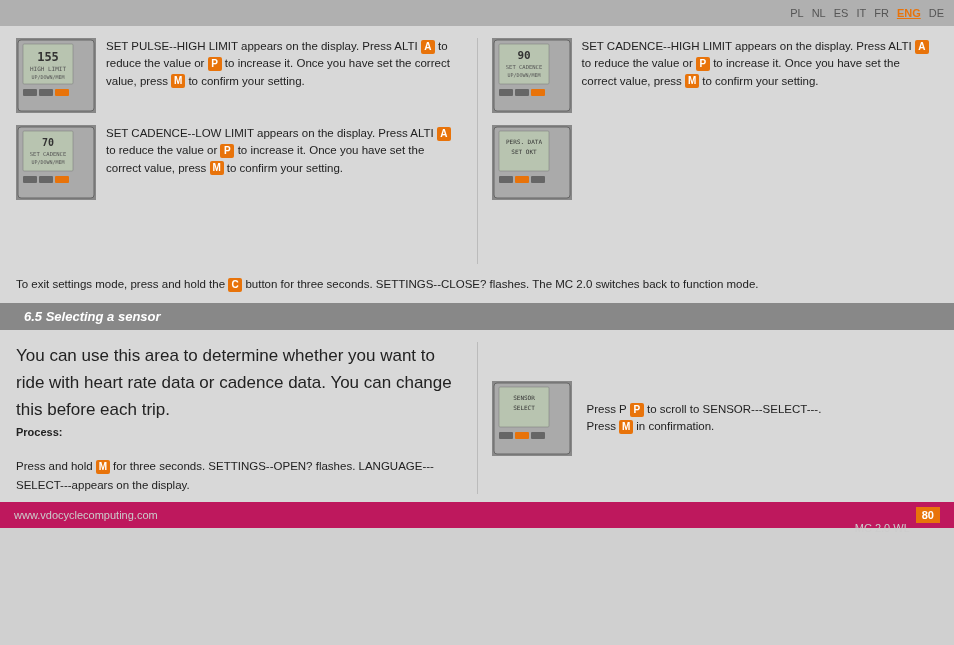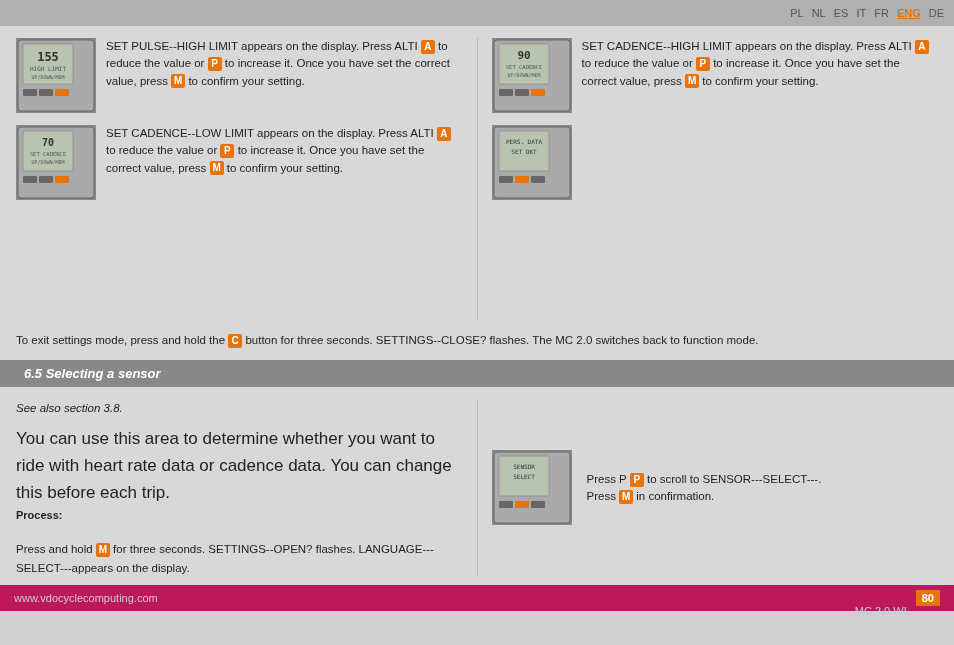--- a/index.html
+++ b/index.html
@@ -7,21 +7,21 @@
       width: 954px;
       height: 645px;
       font-family: Arial, Helvetica, sans-serif;
       font-size: 12px;
       background: #d0d0d0;
       overflow: hidden;
     }
 
     .page-wrapper {
       width: 954px;
-      height: 611px;
+      height: 528px;
       display: flex;
       flex-direction: column;
     }
 
     
     .lang-bar {
       background: #b0b0b0;
       display: flex;
       justify-content: flex-end;
       align-items: center;
@@ -318,21 +318,20 @@
       To exit settings mode, press and hold the <span class="key-badge key-c">C</span> button for three seconds. SETTINGS--CLOSE? flashes. The MC 2.0 switches back to function mode.
     </div>
 
     <div class="section-header">
       <span class="section-header-title">6.5 Selecting a sensor</span>
     </div>
 
     <div class="bottom-section">
 
       <div class="bottom-left">
-        <div class="see-also">See also section 3.8.</div>
         <div class="description-text">You can use this area to determine whether you want to ride with heart rate data or cadence data. You can change this before each trip.</div>
         <div class="process-label">Process:</div>
         <div>
           Press and hold <span class="key-badge key-m">M</span> for three seconds. SETTINGS--OPEN? flashes. LANGUAGE---SELECT---appears on the display.
         </div>
       </div>
 
       <div class="vertical-divider"></div>
 
       <div class="bottom-right">

